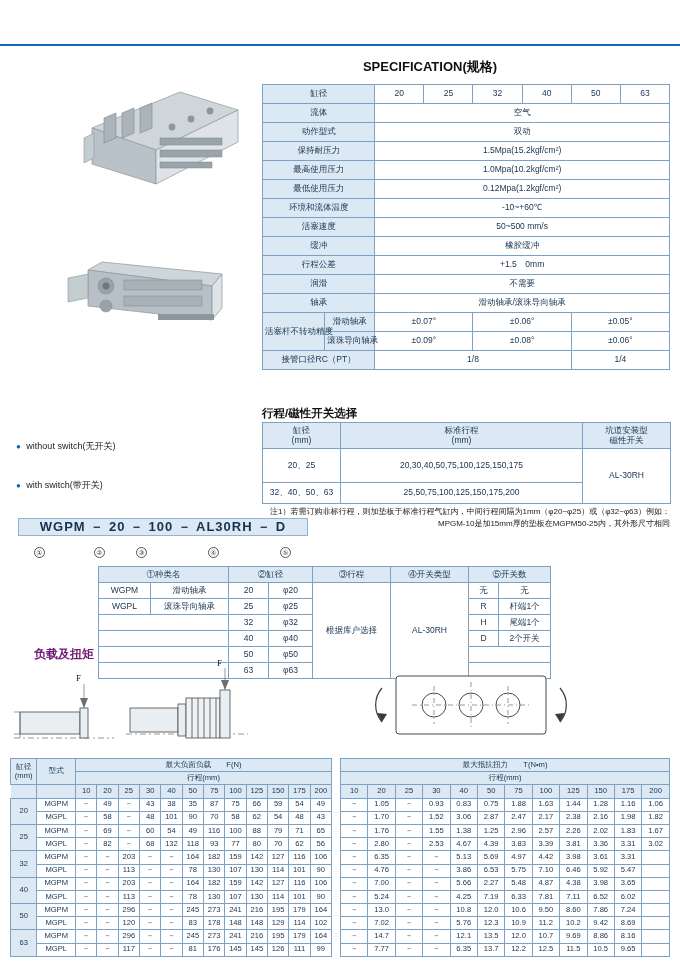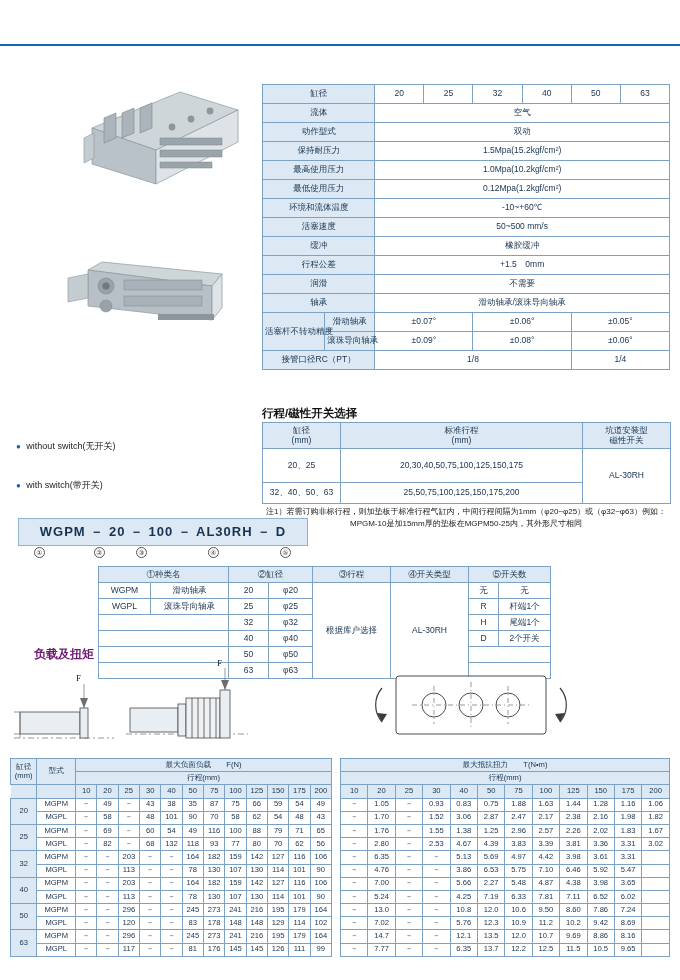--- a/index.html
+++ b/index.html
@@ -79,21 +79,21 @@
   .code-box {
     position: absolute;
     background: #dce9f4;
     border: 1px solid #8fb3d0;
     display: flex; align-items: center; justify-content: center;
     font-size: 13px; font-weight: bold; color: #16324f;
     letter-spacing: 1px;
     white-space: nowrap;
   }
   #code-box-1 { left: 18px; top: 455px; width: 210px; height: 26px; }
-  #code-box-2 { left: 18px; top: 518px; width: 290px; height: 28px; }
+  #code-box-2 { left: 18px; top: 518px; width: 290px; height: 18px; }
 
   .circ-row { position: absolute; top: 547px; left: 18px; width: 300px; height: 14px; }
   .circ {
     position: absolute;
     width: 11px; height: 11px;
     border: 1px solid #555;
     border-radius: 50%;
     font-size: 7px;
     text-align: center;
     line-height: 10px;
@@ -102,21 +102,21 @@
 
   
   .stroke-head {
     position: absolute; left: 262px; top: 406px;
     font-size: 11.5px; font-weight: bold; color: #111;
   }
   #stroke-table { position: absolute; left: 262px; top: 422px; width: 408px; }
   #stroke-table td { height: 16px; }
   .note1 {
     position: absolute; left: 262px; top: 506px; width: 408px;
-    font-size: 8px; line-height: 1.45; color: #222; text-align: center;
+    font-size: 8px; line-height: 1.45; color: #222; text-align: right;
   }
 
   
   #model-table { position: absolute; left: 98px; top: 566px; width: 452px; }
   #model-table td { height: 16px; }
 
   
   .lt-label {
     position: absolute; left: 34px; top: 646px;
     font-size: 12px; font-weight: bold; color: #701a75;
@@ -182,20 +182,21 @@
         <g fill="#a7b1b7" stroke="#7d868c" stroke-width="0.5">
           <rect x="62" y="50" width="78" height="10"></rect>
           <rect x="62" y="66" width="78" height="10"></rect>
         </g>
         <polygon points="6,48 26,44 26,68 6,72" fill="#c3ccd1" stroke="#8d969b" stroke-width="0.6"></polygon>
         <rect x="96" y="84" width="56" height="6" fill="#8d969b"></rect>
       </g>
     </svg>
   </div>
 
+  <div class="spec-title">SPECIFICATION(规格)</div>
 
   <table class="grid" id="spec-table">
     <colgroup>
       <col style="width:112px">
         <col style="width:49px">
         <col style="width:49px">
       <col style="width:49px">
         <col style="width:49px">
         <col style="width:49px">
         <col style="width:49px">

